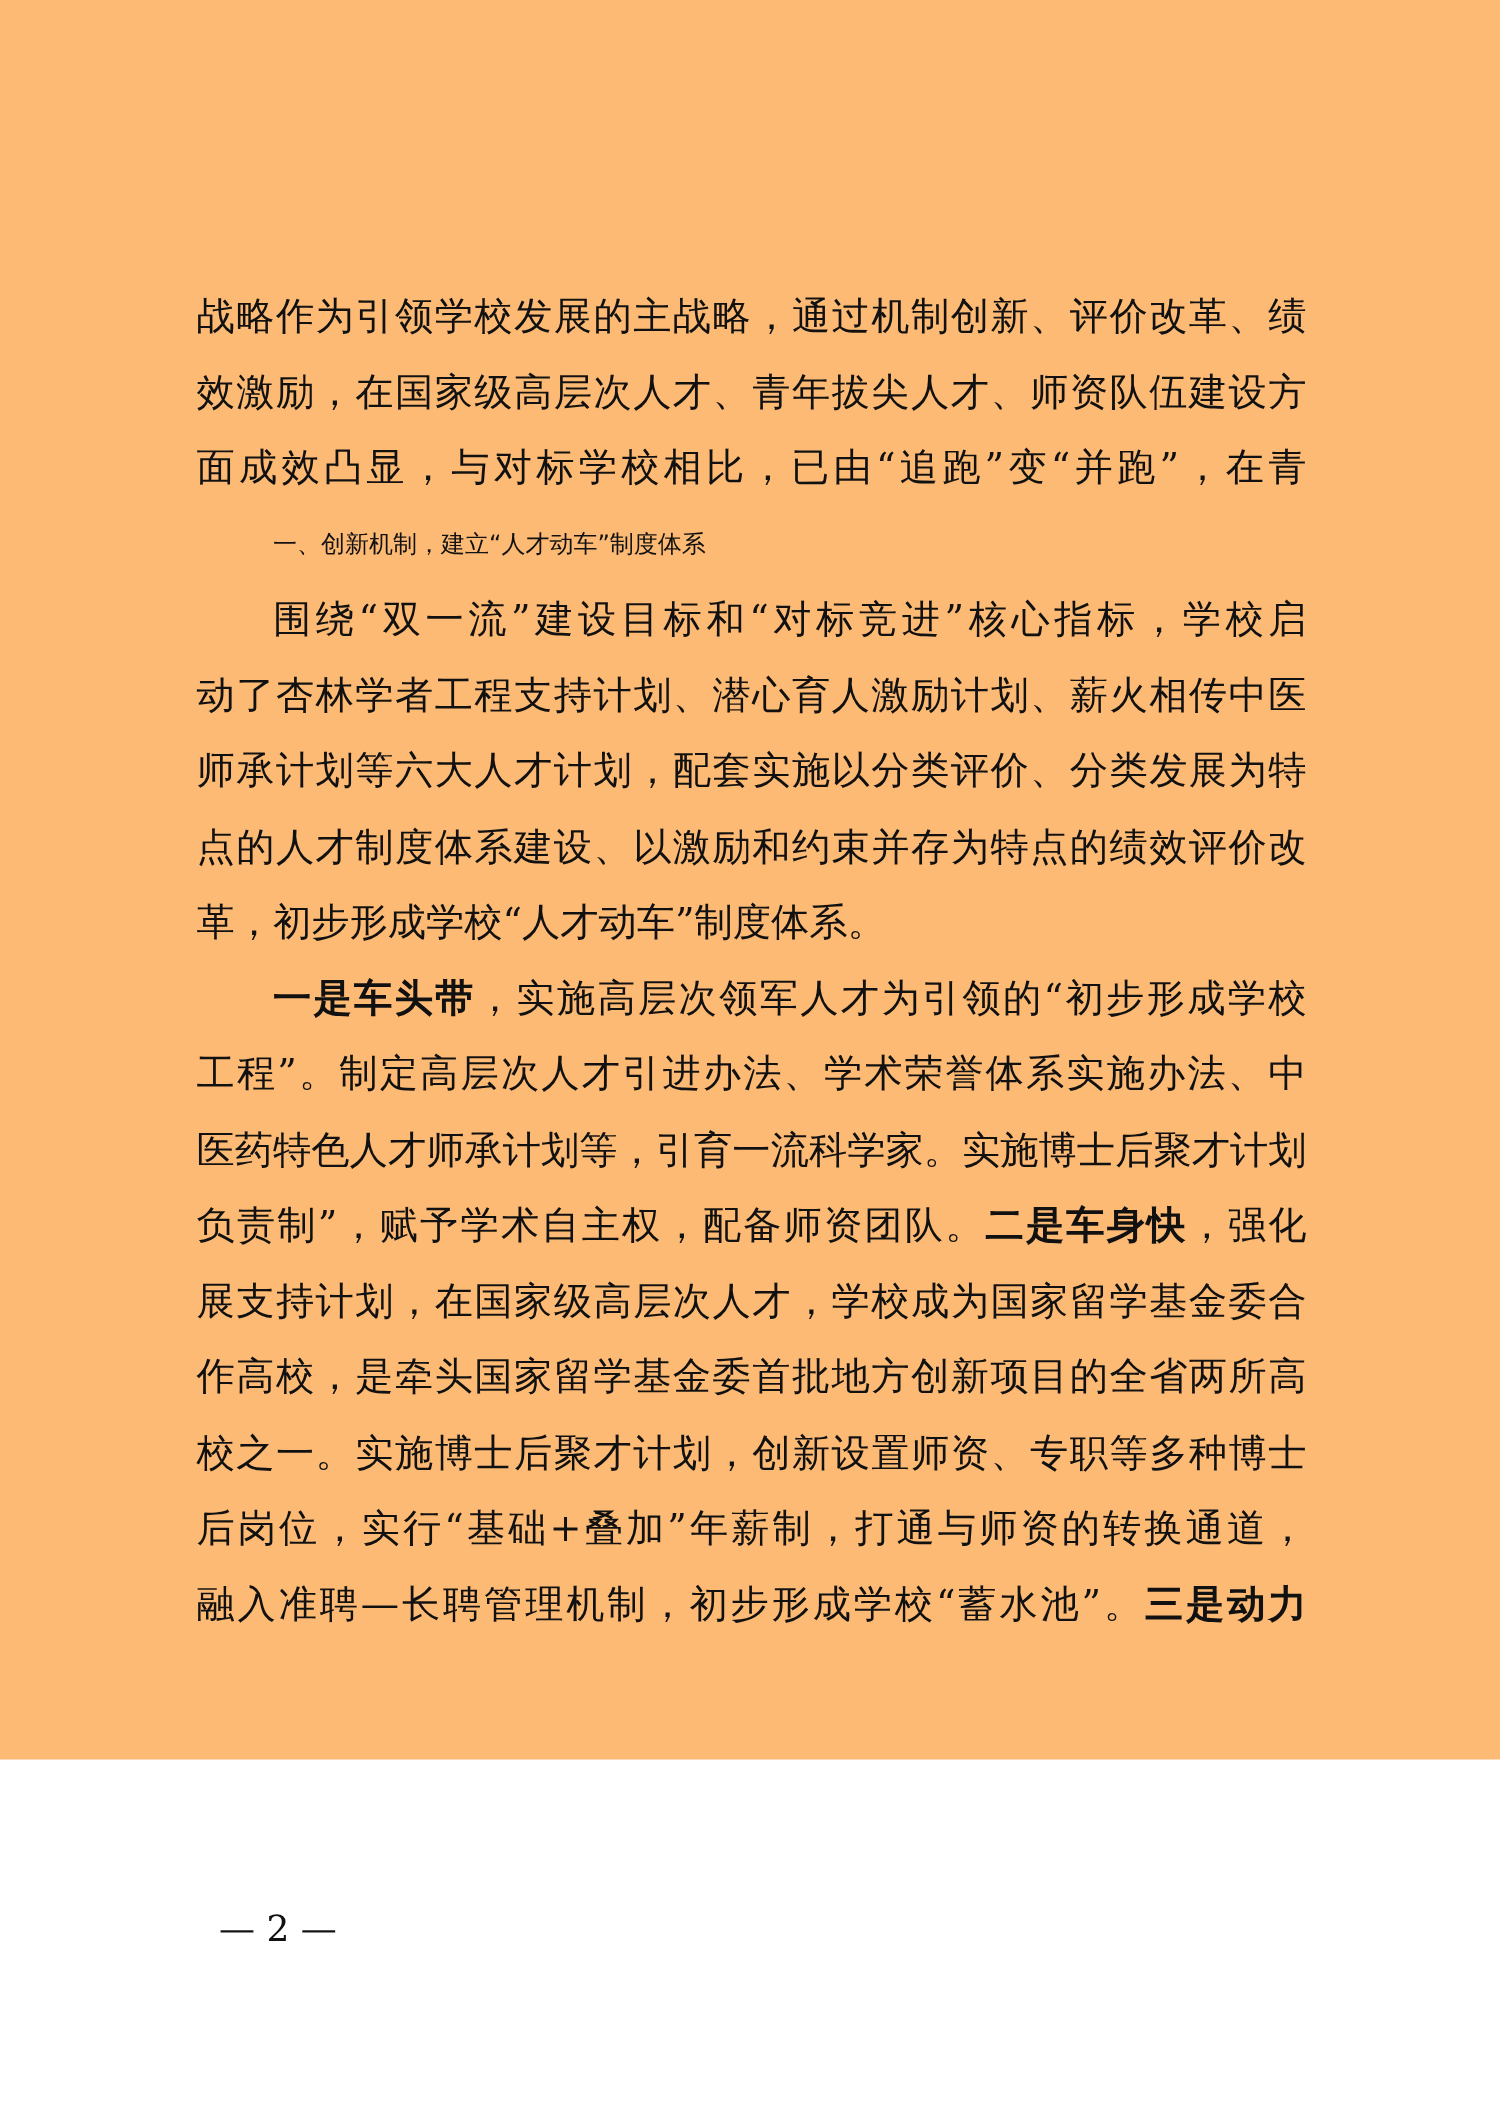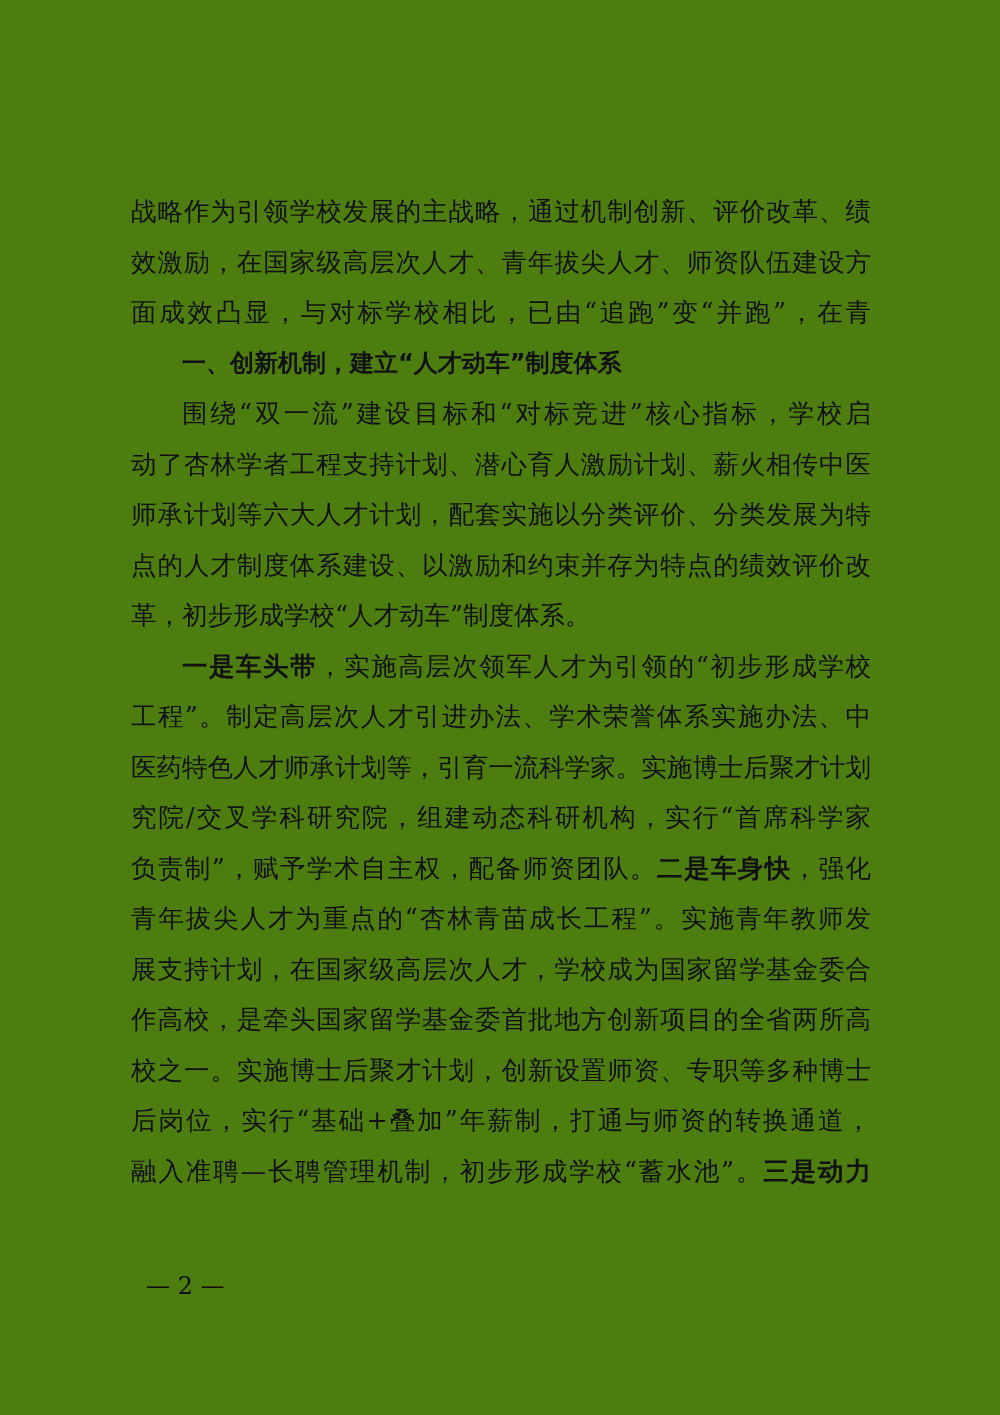--- a/index.html
+++ b/index.html
@@ -1,24 +1,24 @@
 <!DOCTYPE html>
 <html><head>
 <meta charset="utf-8">
 <style>
   html, body { margin:0; padding:0; background:#ffffff; }
   body { width:1000px; height:1415px; position:relative; overflow:hidden;
          font-family: "DejaVu Serif", "Liberation Serif", serif; color:#111; }
-  .page { position:absolute; left:0; top:0; width:1000px; height:1415px; background:#4d7c0f; }
+  .page { position:absolute; left:0; top:0; width:1000px; height:1173px; background:#fdba74; }
   .body-text { position:absolute; left:131px; top:186px; width:740px; }
   .line { height:50.5px; line-height:50.5px; font-size:25.5px; white-space:nowrap;
           text-align:justify; text-align-last:justify; letter-spacing:0; }
   .line.last { text-align-last:left; }
   .indent { padding-left:51px; }
-  .heading { font-family: "DejaVu Sans", "Liberation Sans", sans-serif; font-weight:bold; font-size:24px; }
+  .heading { font-family: "DejaVu Sans", "Liberation Sans", sans-serif; font-weight:normal; font-size:16px; }
   .strong { font-weight:bold; }
   .page-number { position:absolute; left:146px; top:1272px; font-size:24px;
                  font-family: "DejaVu Serif", "Liberation Serif", serif; }
 </style>
 </head>
 <body>
 
 <div class="page">
   <div class="body-text">
     <div class="line">战略作为引领学校发展的主战略，通过机制创新、评价改革、绩</div>
@@ -29,23 +29,21 @@
 
     <div class="line indent">围绕“双一流”建设目标和“对标竞进”核心指标，学校启</div>
     <div class="line">动了杏林学者工程支持计划、潜心育人激励计划、薪火相传中医</div>
     <div class="line">师承计划等六大人才计划，配套实施以分类评价、分类发展为特</div>
     <div class="line">点的人才制度体系建设、以激励和约束并存为特点的绩效评价改</div>
     <div class="line last">革，初步形成学校“人才动车”制度体系。</div>
 
     <div class="line indent"><span class="strong">一是车头带</span><span>，实施高层次领军人才为引领的“初步形成学校</span></div>
     <div class="line">工程”。制定高层次人才引进办法、学术荣誉体系实施办法、中</div>
     <div class="line">医药特色人才师承计划等，引育一流科学家。实施博士后聚才计划</div>
-    <div class="line">究院/交叉学科研究院，组建动态科研机构，实行“首席科学家</div>
     <div class="line"><span>负责制”，赋予学术自主权，配备师资团队。</span><span class="strong">二是车身快</span><span>，强化</span></div>
-    <div class="line">青年拔尖人才为重点的“杏林青苗成长工程”。实施青年教师发</div>
     <div class="line">展支持计划，在国家级高层次人才，学校成为国家留学基金委合</div>
     <div class="line">作高校，是牵头国家留学基金委首批地方创新项目的全省两所高</div>
     <div class="line">校之一。实施博士后聚才计划，创新设置师资、专职等多种博士</div>
     <div class="line">后岗位，实行“基础+叠加”年薪制，打通与师资的转换通道，</div>
     <div class="line"><span>融入准聘—长聘管理机制，初步形成学校“蓄水池”。</span><span class="strong">三是动力</span></div>
   </div>
 
   <div class="page-number">— 2 —</div>
 </div>
 

